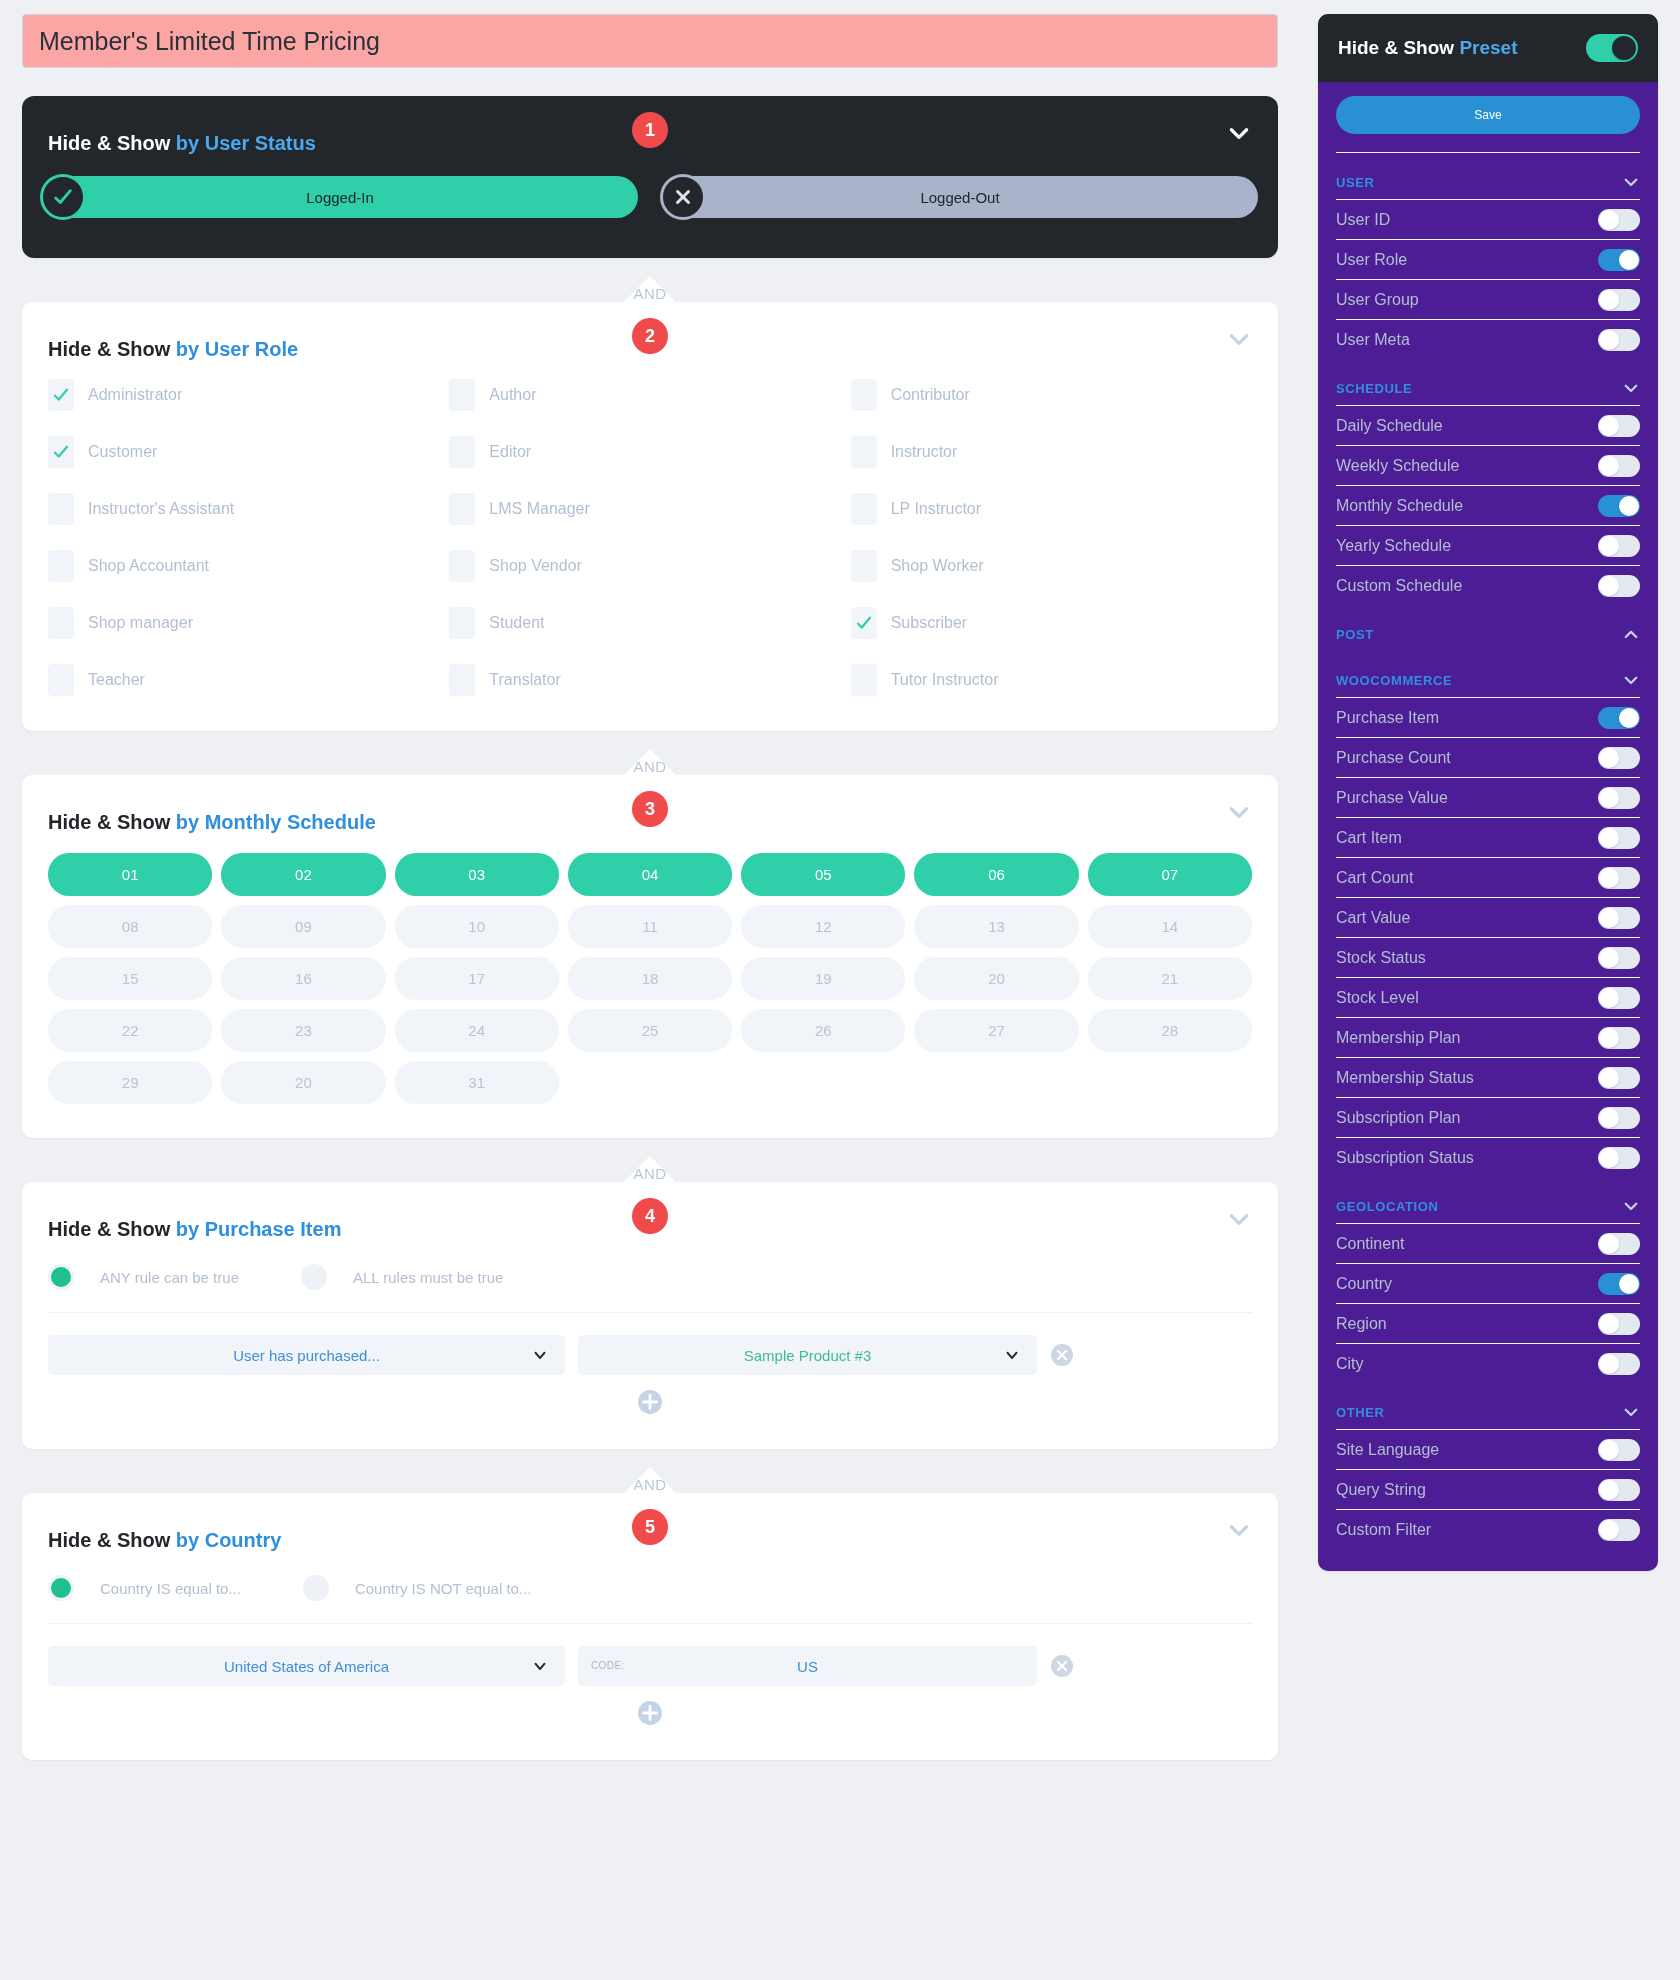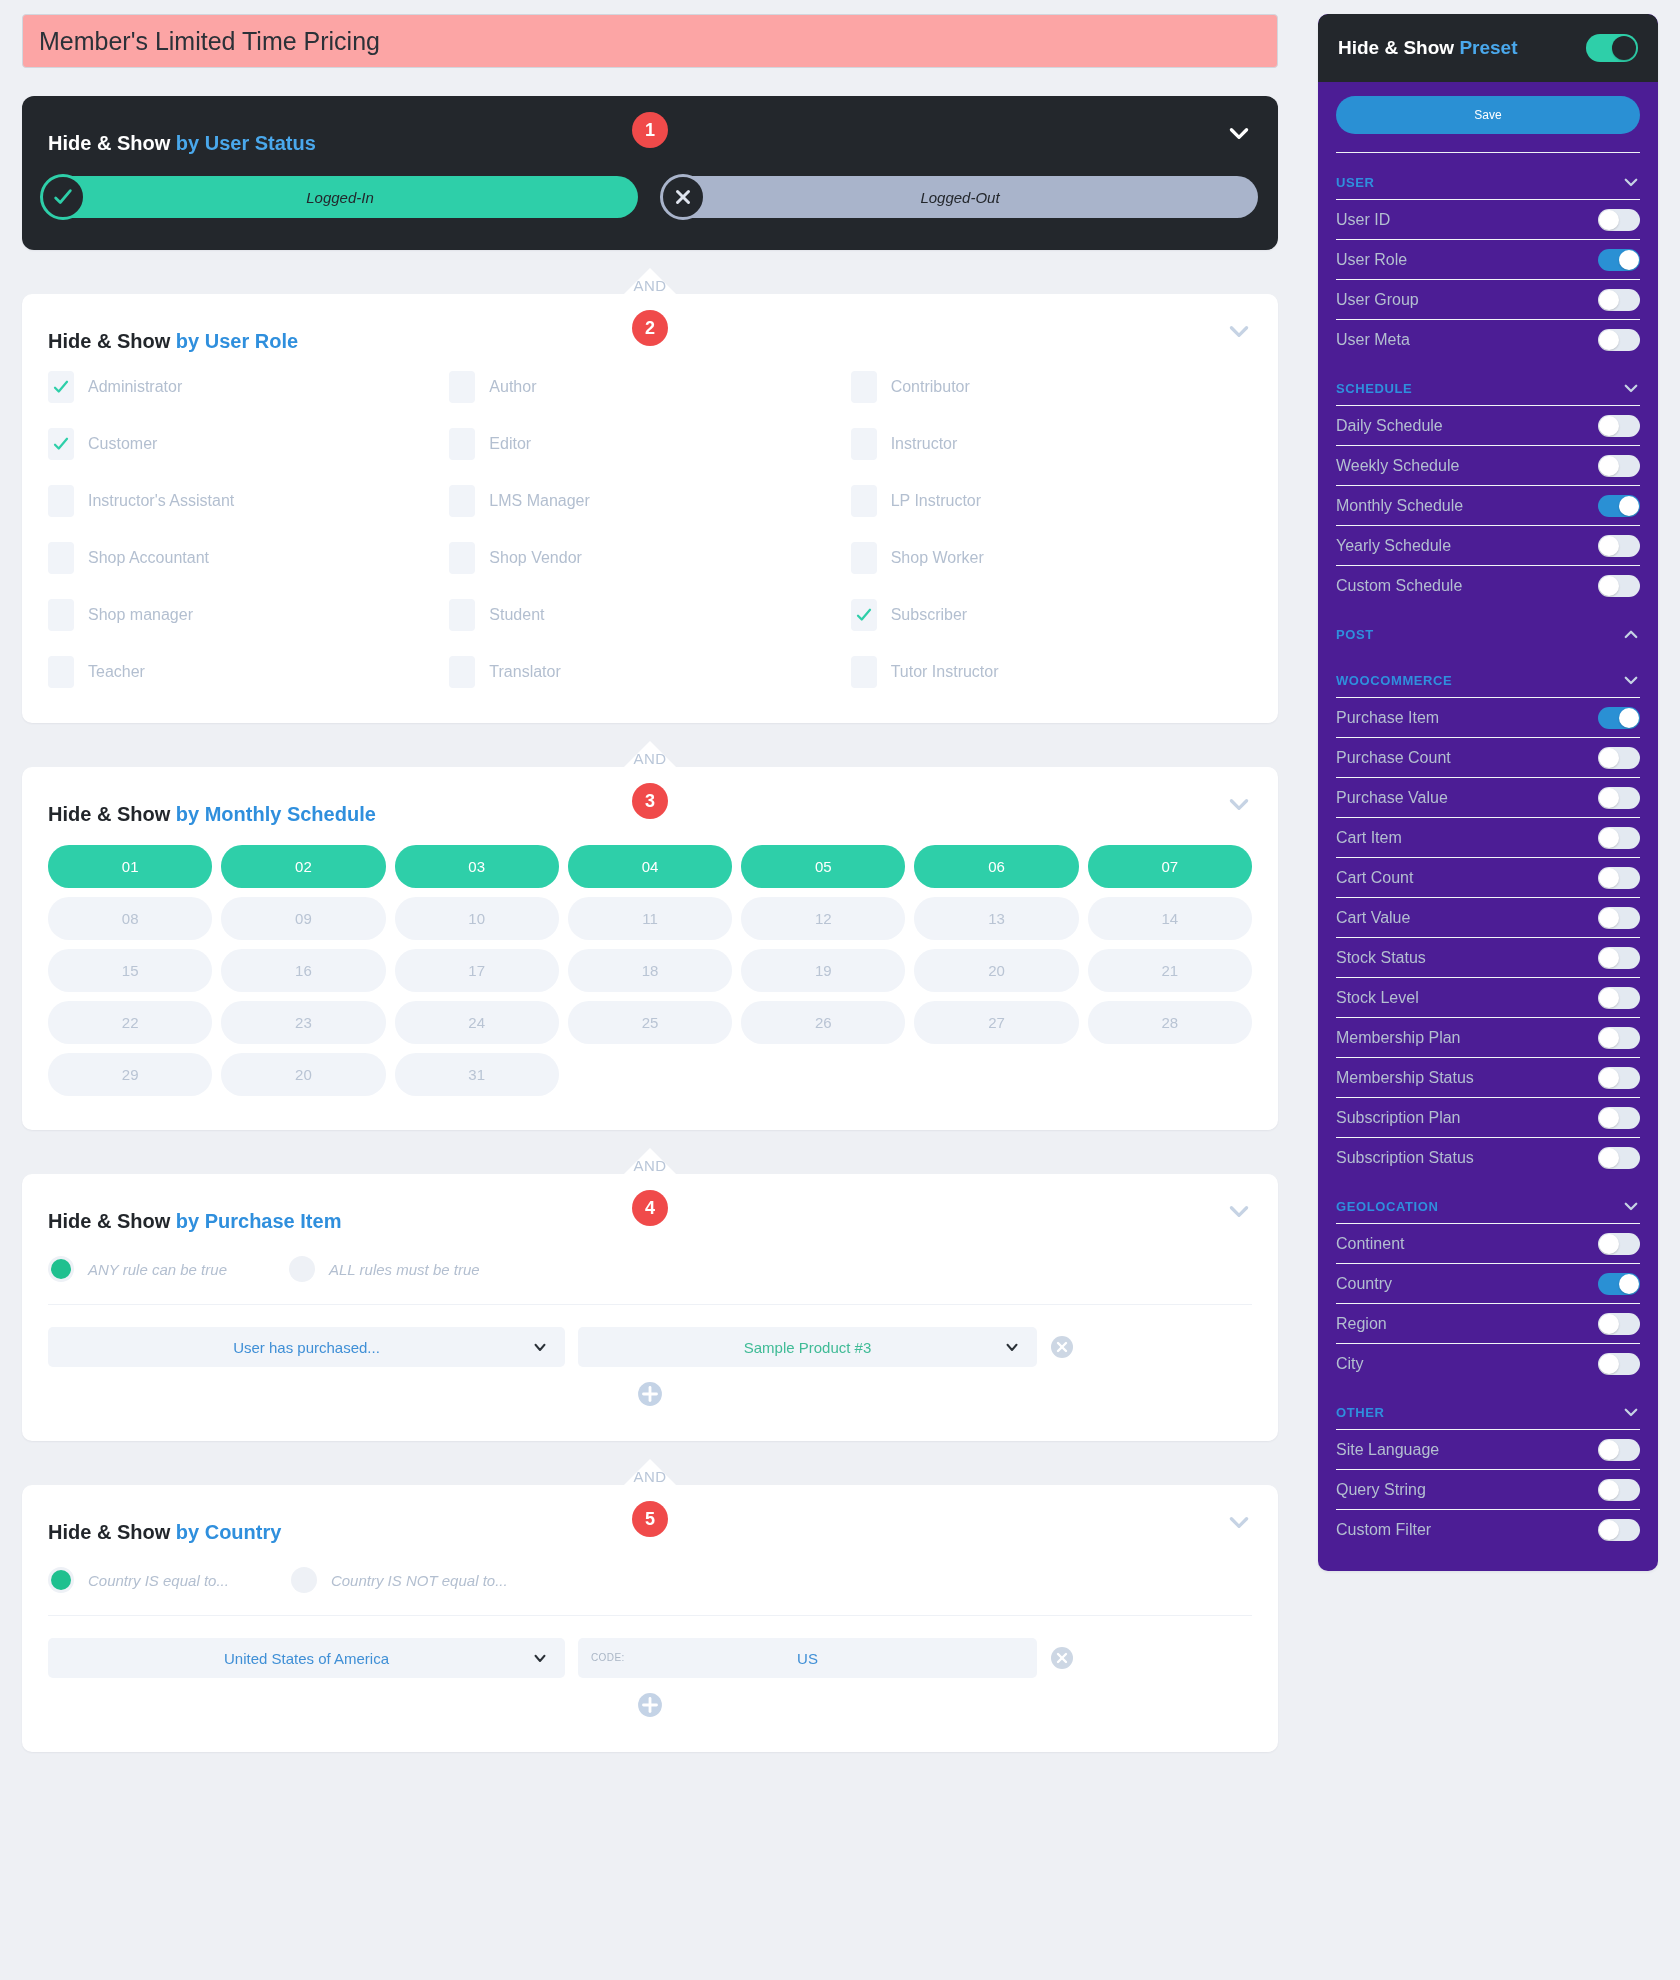--- a/index.html
+++ b/index.html
@@ -62,21 +62,21 @@
     border-left: 26px solid transparent;
     border-right: 26px solid transparent;
     border-bottom: 26px solid #ffffff;
   }
   .connector .and-label {
     position: absolute; left: 50%; transform: translateX(-50%); bottom: 0px;
     font-size: 15px; color: #b9c6d8; letter-spacing: .5px;
   }
 
   
-  .status-row { display: flex; gap: 24px; padding: 14px 20px 32px 20px; font-style: italic; }
+  .status-row { display: flex; gap: 24px; padding: 14px 20px 40px 20px; }
   .status-pill {
     flex: 1; height: 42px; border-radius: 21px;
     display: flex; align-items: center; position: relative;
     justify-content: center; font-size: 15px; color: #23272c;
   }
   .status-pill.on  { background: #2ecfa9; }
   .status-pill.off { background: #a9b4cb; }
   .status-mark {
     position: absolute; left: -2px; top: -2px;
     width: 46px; height: 46px; border-radius: 50%;
@@ -109,21 +109,21 @@
   .day-cell {
     height: 43px; border-radius: 21px;
     display: flex; align-items: center; justify-content: center;
     font-size: 15px;
   }
   .day-cell.on  { background: #2ecfa9; color: #ffffff; }
   .day-cell.off { background: #f1f4f9; color: #b9c4d4; }
 
   
   .radio-row { display: flex; gap: 62px; padding: 16px 26px 0 26px; align-items:center; }
-  .radio-item { display: flex; align-items: center; gap: 14px; font-style: italic; }
+  .radio-item { display: flex; align-items: center; gap: 26px; }
   .radio-dot {
     width: 26px; height: 26px; border-radius: 50%; background: #eef1f6; flex:none;
     display: flex; align-items: center; justify-content: center;
   }
   .radio-dot.sel { background: #eef1f6; }
   .radio-dot.sel::after {
     content: ""; width: 20px; height: 20px; border-radius: 50%; background: #1fc08f;
   }
   .radio-label { font-size: 15px; color: #b3bfd0; }
 

